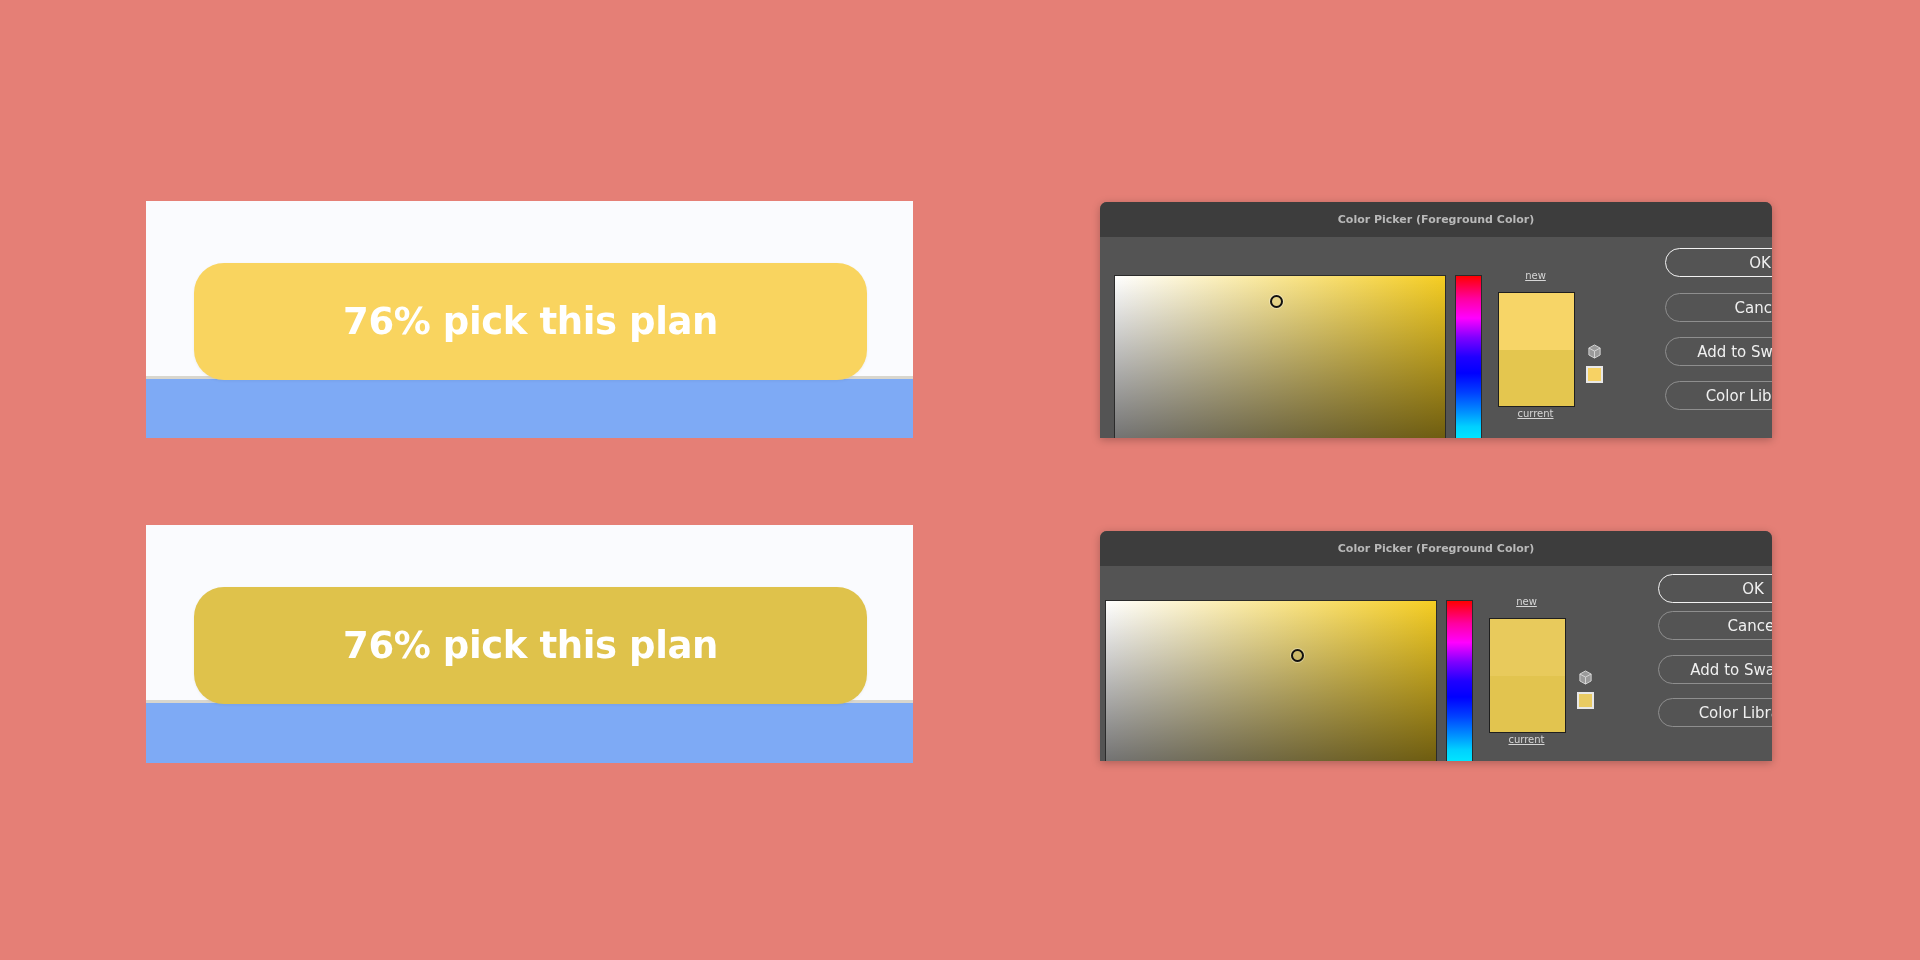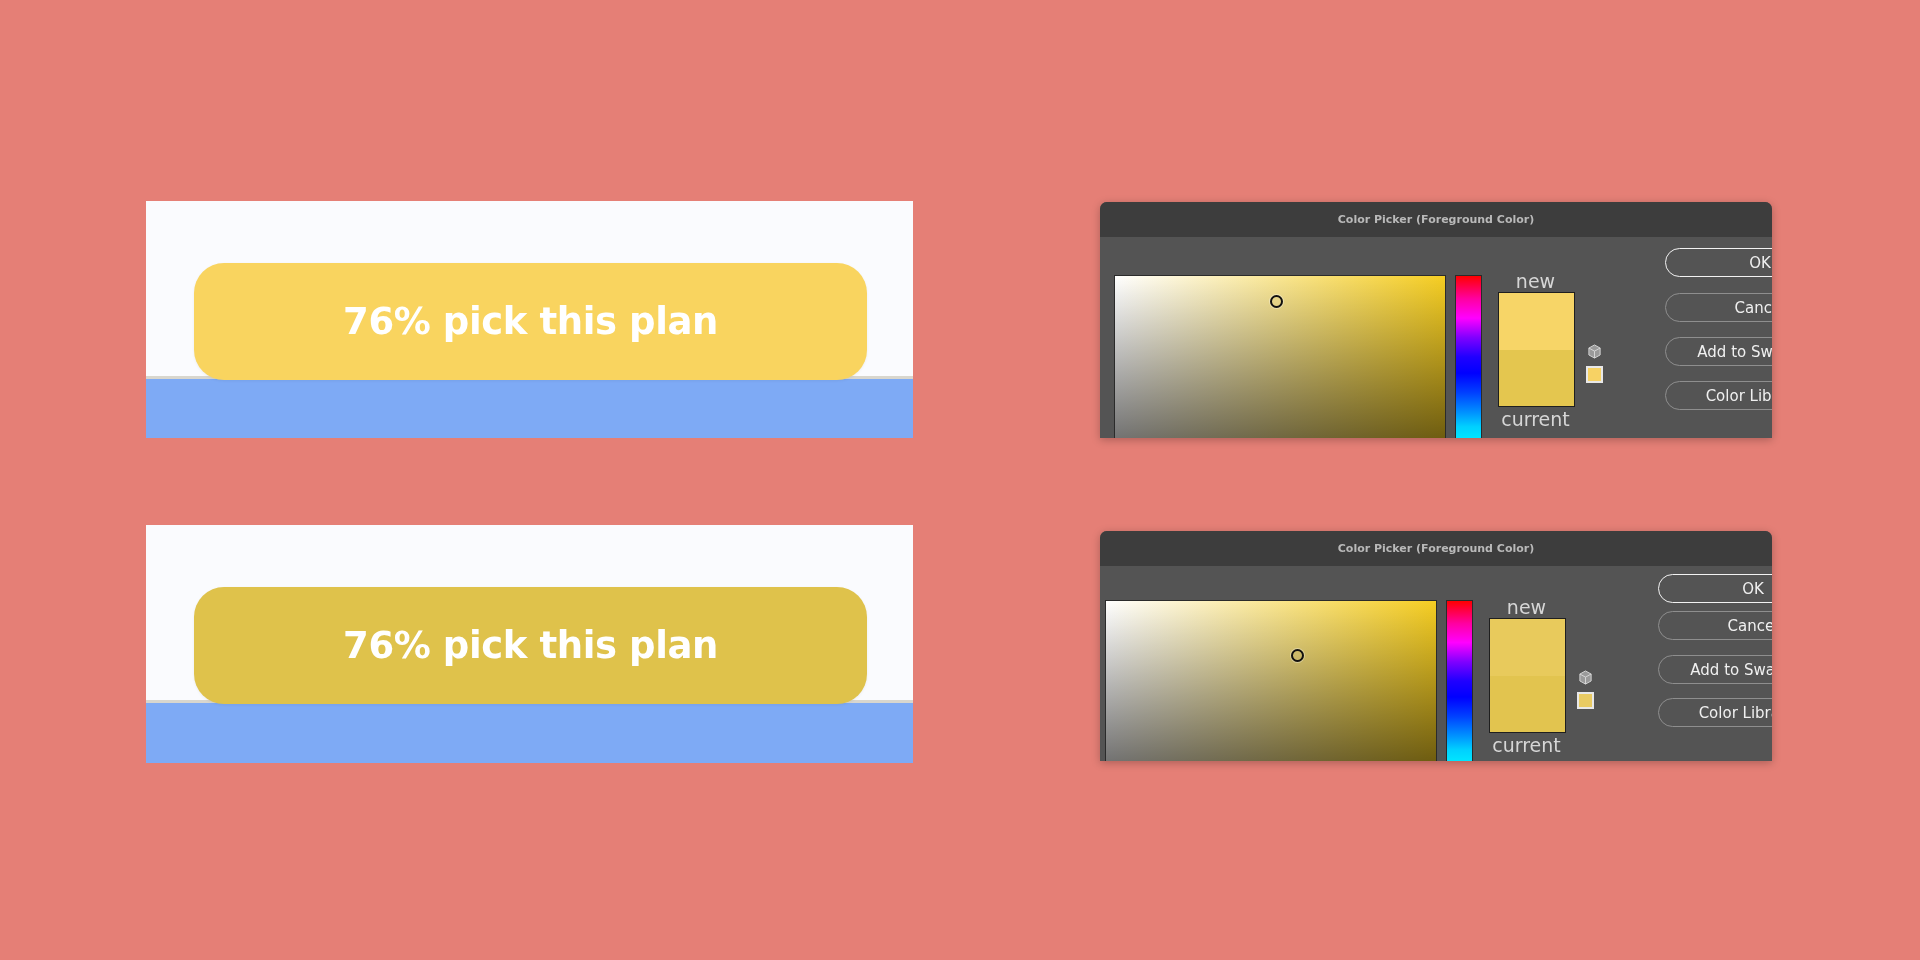--- a/index.html
+++ b/index.html
@@ -111,23 +111,24 @@
     position: absolute;
     background: linear-gradient(to bottom,
       #ff0000 0%, #ff00a0 14%, #ff00ff 26%,
       #8000ff 38%, #2000ff 50%, #0000ff 60%,
       #0040ff 72%, #0090ff 84%, #00d0ff 93%, #00e5ff 100%);
     outline: 1px solid #2b2b2b;
   }
   .swatch-label {
     position: absolute;
     color: #d6d6d6;
-    font-size: 19px;
+    font-size: 10px;
     text-align: center;
     font-family: "DejaVu Sans", sans-serif;
+    text-decoration: underline;
   }
   .swatch-box {
     position: absolute;
     border: 1px solid #1f1f1f;
     display: flex;
     flex-direction: column;
   }
   .swatch-new, .swatch-current { flex: 1 1 50%; }
   .gamut-icon {
     position: absolute;

